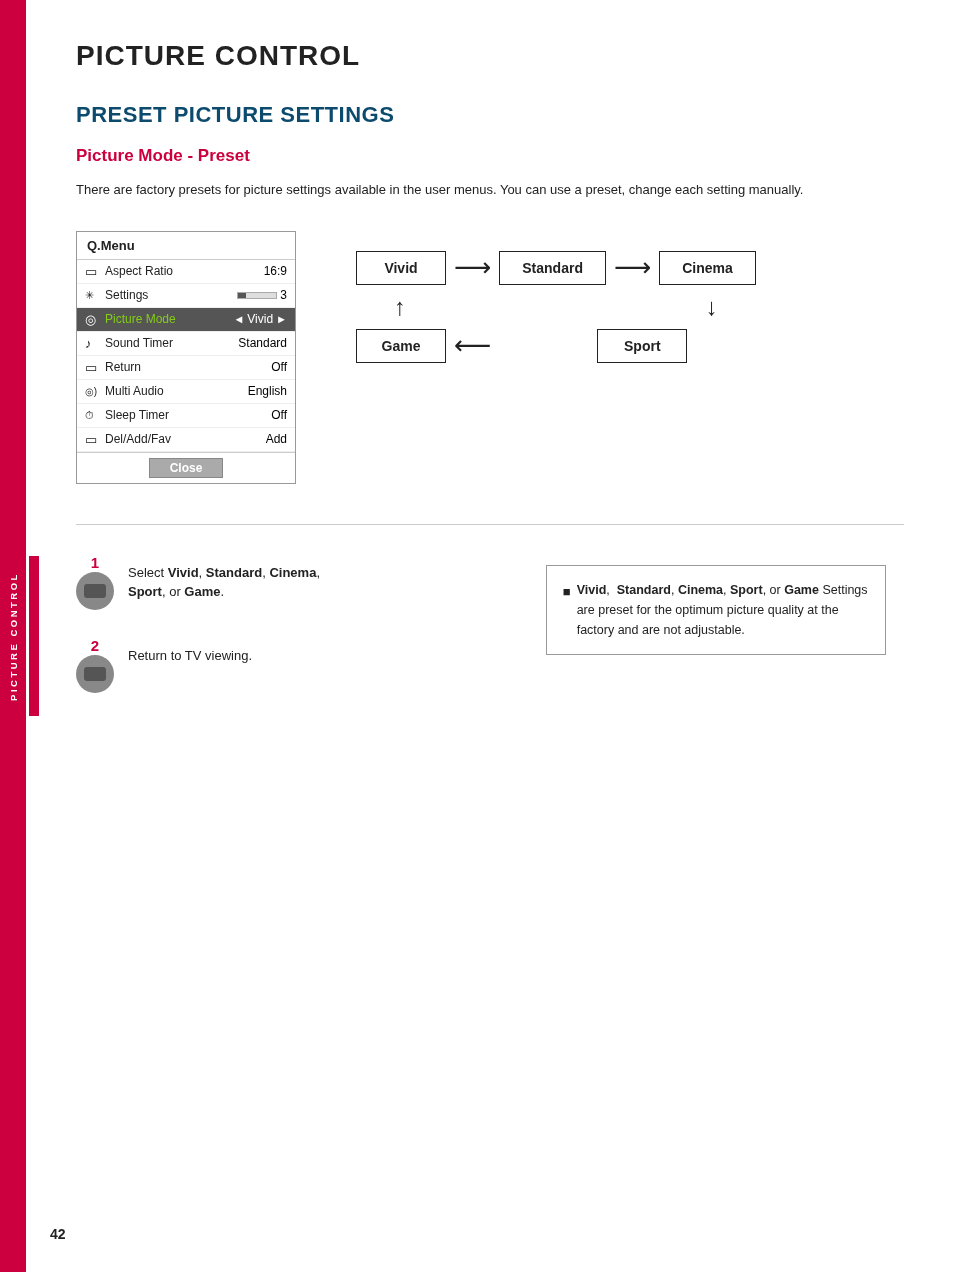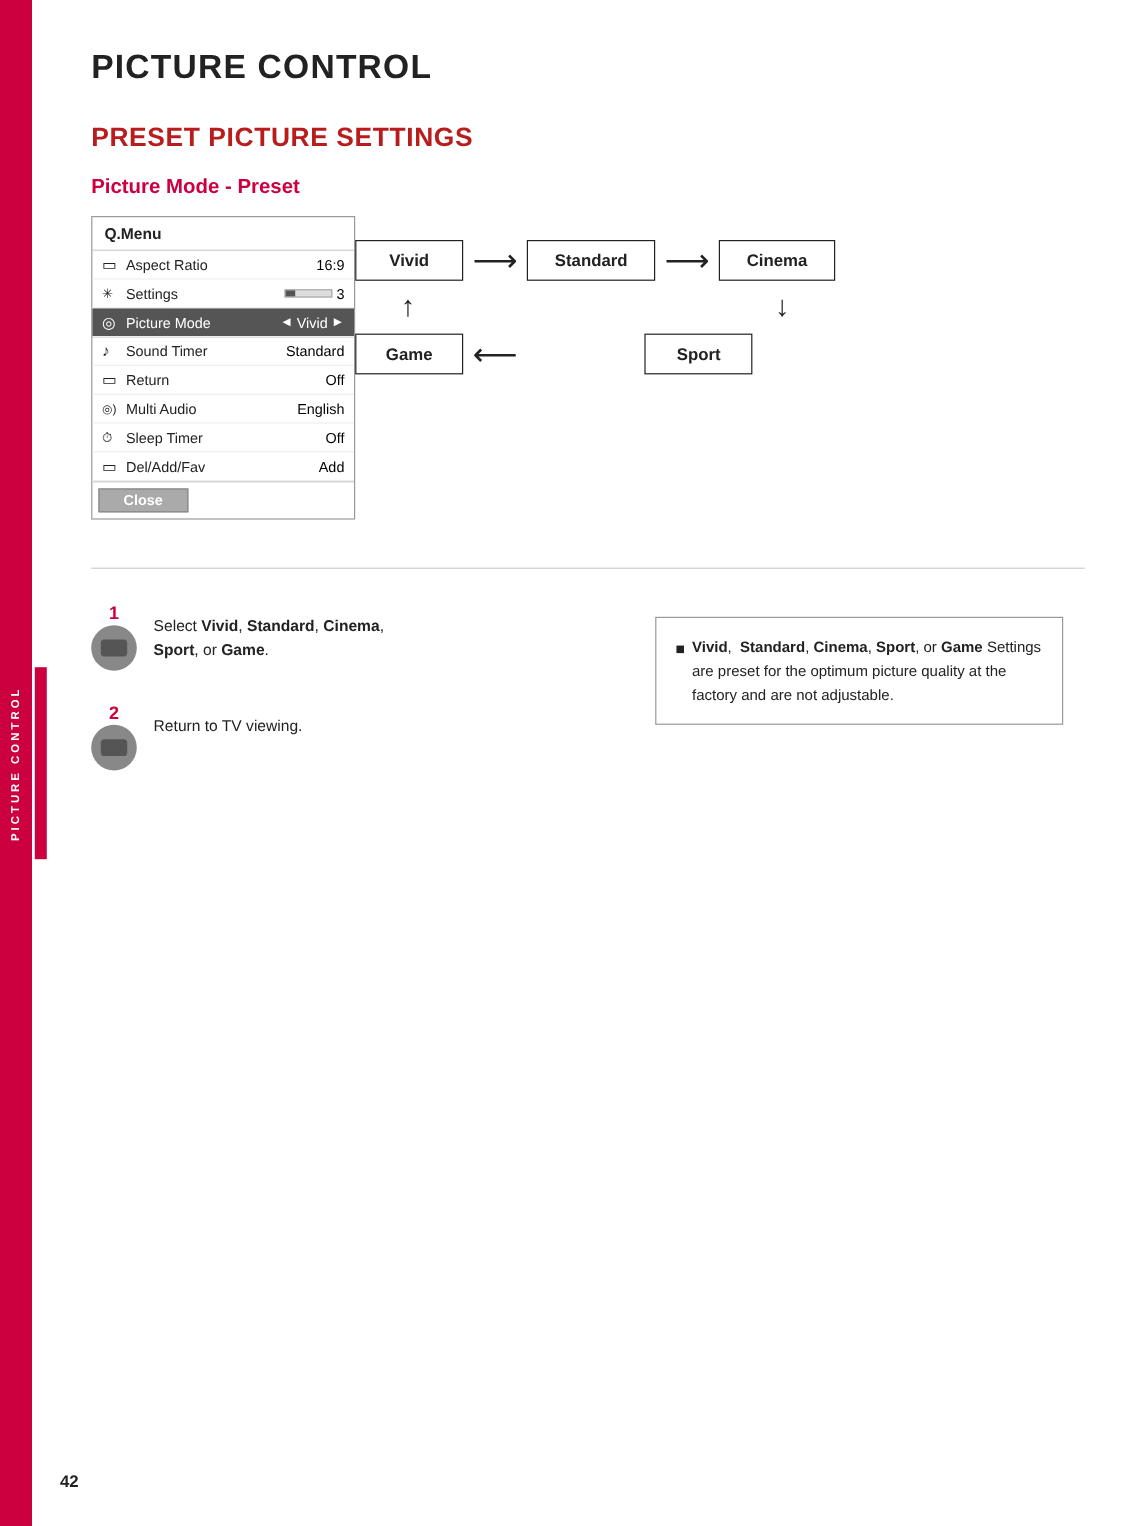--- a/index.html
+++ b/index.html
@@ -41,21 +41,21 @@
       font-weight: bold;
       color: #222;
       letter-spacing: 1px;
       margin-bottom: 30px;
     }
 
     
     .section-title {
       font-size: 22px;
       font-weight: bold;
-      color: #b91c1c;
+      color: #0c4a6e;
       letter-spacing: 0.5px;
       margin-bottom: 18px;
     }
 
     
     .sub-title {
       font-size: 17px;
       font-weight: bold;
       color: #cc003e;
       margin-bottom: 14px;
@@ -67,20 +67,21 @@
       color: #222;
       line-height: 1.6;
       max-width: 860px;
       margin-bottom: 30px;
     }
 
     
     .diagram-area {
       display: flex;
       align-items: flex-start;
+      gap: 60px;
       margin-bottom: 40px;
     }
 
     
     .qmenu-box {
       border: 1px solid #999;
       background: #fff;
       width: 220px;
       font-size: 12px;
     }
@@ -111,21 +112,21 @@
       font-size: 12px;
     }
     .qmenu-value {
       font-size: 12px;
       color: #000000;
     }
     .qmenu-row.highlighted .qmenu-value {
       color: #fff;
     }
     .qmenu-close-btn {
-      text-align: left;
+      text-align: center;
       padding: 5px;
       border-top: 1px solid #ccc;
     }
     .close-btn-inner {
       display: inline-block;
       background: #aaa;
       color: #fff;
       padding: 2px 20px;
       font-size: 12px;
       font-weight: bold;
@@ -276,20 +277,21 @@
 </div>
 
 <div class="page-content" style="margin-left:26px;">
 
   <h1 class="main-title">PICTURE CONTROL</h1>
 
   <h2 class="section-title">PRESET PICTURE SETTINGS</h2>
 
   <h3 class="sub-title">Picture Mode - Preset</h3>
 
+  <p class="body-text">There are factory presets for picture settings available in the user menus. You can use a preset, change each setting manually.</p>
 
   <div class="diagram-area">
 
     <div class="qmenu-box">
       <div class="qmenu-title">Q.Menu</div>
 
       <div class="qmenu-row">
         <span class="qmenu-icon">▭</span>
         <span class="qmenu-label">Aspect Ratio</span>
         <span class="qmenu-value">16:9</span>
@@ -301,21 +303,21 @@
         <span class="qmenu-value" style="display:flex;align-items:center;gap:3px;">
           <span style="display:inline-block;width:40px;height:7px;background:#ddd;border:1px solid #aaa;position:relative;">
             <span style="display:block;width:20%;height:100%;background:#555;"></span>
           </span>
           3
         </span>
       </div>
 
       <div class="qmenu-row highlighted">
         <span class="qmenu-icon" style="color:#fff;">◎</span>
-        <span class="qmenu-label" style="color:#ffffff;">Picture Mode</span>
+        <span class="qmenu-label" style="color:#84cc16;">Picture Mode</span>
         <span class="qmenu-value" style="color:#fff;display:flex;align-items:center;gap:3px;">
           <span style="font-size:11px;">◄</span>
           <span>Vivid</span>
           <span style="font-size:11px;">►</span>
         </span>
       </div>
 
       <div class="qmenu-row">
         <span class="qmenu-icon">♪</span>
         <span class="qmenu-label">Sound Timer</span>

